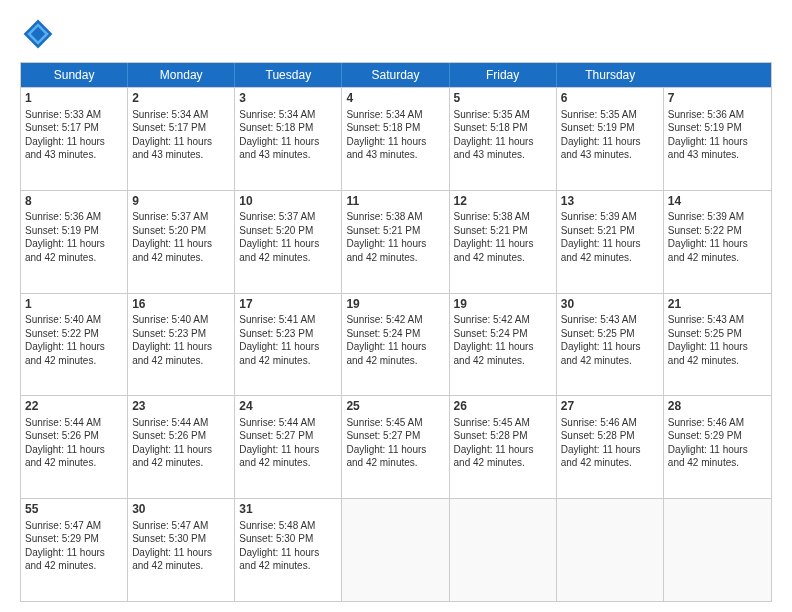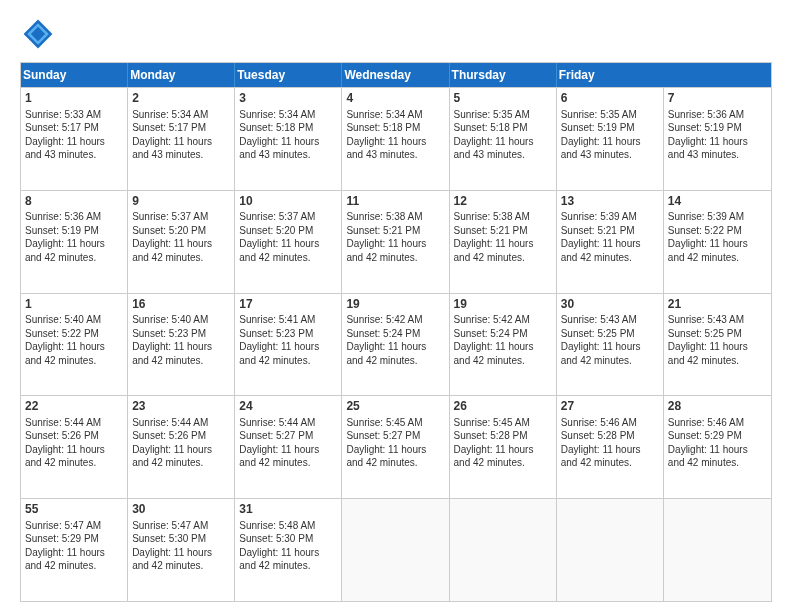--- a/index.html
+++ b/index.html
@@ -61,22 +61,22 @@
       border: 1px solid #ccc;
     }
     .cal-header {
       display: grid;
       grid-template-columns: repeat(7, 1fr);
       background: #1a6fc4;
     }
     .cal-header-cell {
       color: #fff;
       font-size: 12px;
-      font-weight: bold;
-      text-align: left;
+      font-weight: normal;
+      text-align: center;
       padding: 5px 2px;
       border-right: 1px solid #3a8fd4;
     }
     .cal-header-cell:last-child { border-right: none; }
     .cal-body {
       flex: 1;
       display: flex;
       flex-direction: column;
     }
     .cal-row {
@@ -127,23 +127,23 @@
       <div class="main-title"></div>
       <div class="subtitle"></div>
     </div>
   </div>
 
   <div class="calendar">
     <div class="cal-header" id="cal-header">
         <div class="cal-header-cell">Sunday</div>
         <div class="cal-header-cell">Monday</div>
         <div class="cal-header-cell">Tuesday</div>
-        <div class="cal-header-cell">Wednesday</div>
+        <div class="cal-header-cell">Saturday</div>
+        <div class="cal-header-cell">Friday</div>
         <div class="cal-header-cell">Thursday</div>
-        <div class="cal-header-cell">Friday</div>
       </div>
     <div class="cal-body" id="cal-body">
         <div class="cal-row">
           <div class="cal-cell"><span class="day-number">1</span><span class="cell-text">Sunrise: 5:33 AM<br>Sunset: 5:17 PM<br>Daylight: 11 hours and 43 minutes.</span></div>
           <div class="cal-cell"><span class="day-number">2</span><span class="cell-text">Sunrise: 5:34 AM<br>Sunset: 5:17 PM<br>Daylight: 11 hours and 43 minutes.</span></div>
           <div class="cal-cell"><span class="day-number">3</span><span class="cell-text">Sunrise: 5:34 AM<br>Sunset: 5:18 PM<br>Daylight: 11 hours and 43 minutes.</span></div>
           <div class="cal-cell"><span class="day-number">4</span><span class="cell-text">Sunrise: 5:34 AM<br>Sunset: 5:18 PM<br>Daylight: 11 hours and 43 minutes.</span></div>
           <div class="cal-cell"><span class="day-number">5</span><span class="cell-text">Sunrise: 5:35 AM<br>Sunset: 5:18 PM<br>Daylight: 11 hours and 43 minutes.</span></div>
           <div class="cal-cell"><span class="day-number">6</span><span class="cell-text">Sunrise: 5:35 AM<br>Sunset: 5:19 PM<br>Daylight: 11 hours and 43 minutes.</span></div>
           <div class="cal-cell"><span class="day-number">7</span><span class="cell-text">Sunrise: 5:36 AM<br>Sunset: 5:19 PM<br>Daylight: 11 hours and 43 minutes.</span></div>

